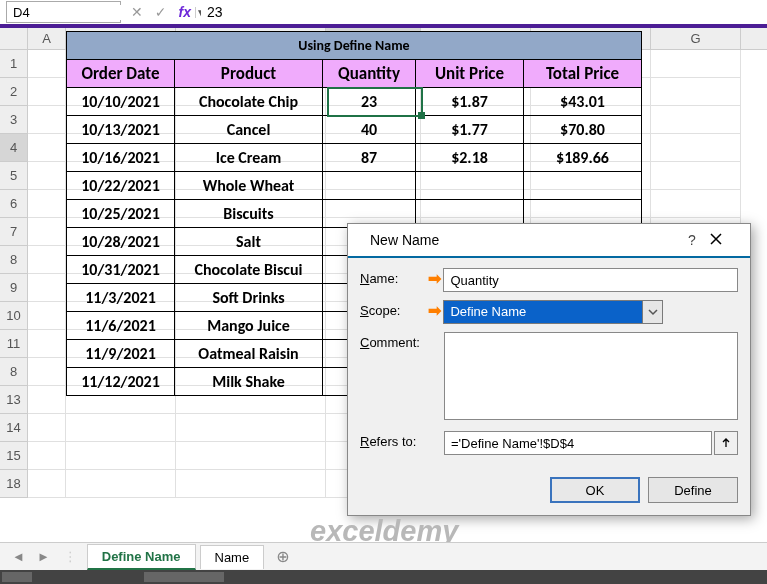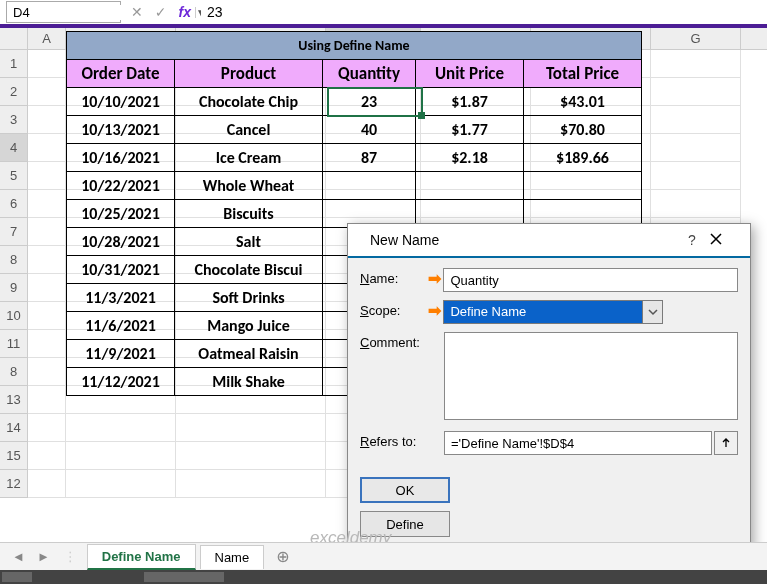--- a/index.html
+++ b/index.html
@@ -54,33 +54,33 @@
   .fctrl { flex:1; }
   .fctrl input[type=text]{ width:100%; height:24px; padding:0 6px; border:1px solid #888; font-size:13px; }
   .scope { display:flex; }
   .scope .scopesel { width:200px; height:24px; border:1px solid #7a7a7a; background:#0a62c9; color:#fff; padding:0 6px; line-height:22px; font-size:13px; }
   .scope .scopedd { width:20px; height:24px; border:1px solid #7a7a7a; border-left:none; display:flex; align-items:center; justify-content:center; background:#e6e6e6; }
   .scope .scopedd svg{width:10px;height:10px;}
   .fctrl textarea { width:100%; height:88px; border:1px solid #888; resize:none; font-family:inherit; }
   .refers { display:flex;justify-content:center; }
   .refers input{ flex:1; height:24px; padding:0 6px; border:1px solid #888; font-size:13px;}
   .refers .refbtn{ width:24px; height:24px; border:1px solid #888; margin-left:2px; display:flex; align-items:center; justify-content:center; background:#f0f0f0;}
-  .dlg-btns { display:flex; justify-content:flex-end; gap:8px; padding:10px 12px 12px;flex-direction:column; }
+  .dlg-btns { display:flex; justify-content:flex-end; gap:8px; padding:10px 12px 12px; }
   .dlg-btns button { width:90px; height:26px; border:1px solid #888; background:#e6e6e6; font-size:13px; }
   .dlg-btns button.ok { border:2px solid #3a73bd; background:#e8e8e8;}
 
   
   .tabbar { position:absolute; bottom:14px; left:0; right:0; height:28px; background:#f3f3f3; border-top:1px solid #ccc; display:flex; align-items:center; padding:0 8px; gap:4px;}
   .tabbar .navbtn { color:#888; padding:0 4px; }
   .tabbar .tab { padding:4px 14px; border:1px solid #ccc; background:#fff; font-size:13px; border-bottom:none; }
   .tabbar .tab.active { color:#217346; font-weight:bold; border-bottom:2px solid #217346; }
   .tabbar .plus { color:#888; font-size:16px; padding:0 8px;}
 
   .watermark { position:absolute; bottom:30px; left:310px; color:#b8b8b8; font-family: Arial; }
-  .watermark .big{ font-size:17px; font-style:italic; font-weight:normal;}
+  .watermark .big{ font-size:29px; font-style:italic; font-weight:bold;}
   .watermark .small{ font-size:9px; letter-spacing:2px; margin-top:-4px;}
 
   .cursor { position:absolute; bottom:18px; left:590px; }
   .cursor svg{ width:20px; height:22px; }
 
   .bottomstrip { position:absolute; bottom:0; left:0; right:0; height:14px; background:#434343; }
   .bottomstrip .seg { display:inline-block; height:10px; margin:2px 2px 0 2px; background:#666;}
 </style>
 </head>
 <body>
@@ -254,21 +254,21 @@
         <div class="rowhd">15</div>
         <div class="cell cA"></div>
         <div class="cell cB"></div>
         <div class="cell cC"></div>
         <div class="cell cD"></div>
         <div class="cell cE"></div>
         <div class="cell cF"></div>
         <div class="cell cG"></div>
       </div>
       <div class="row">
-        <div class="rowhd">12</div>
+        <div class="rowhd">18</div>
         <div class="cell cA"></div>
         <div class="cell cB"></div>
         <div class="cell cC"></div>
         <div class="cell cD"></div>
         <div class="cell cE"></div>
         <div class="cell cF"></div>
         <div class="cell cG"></div>
       </div>
     </div>
 

